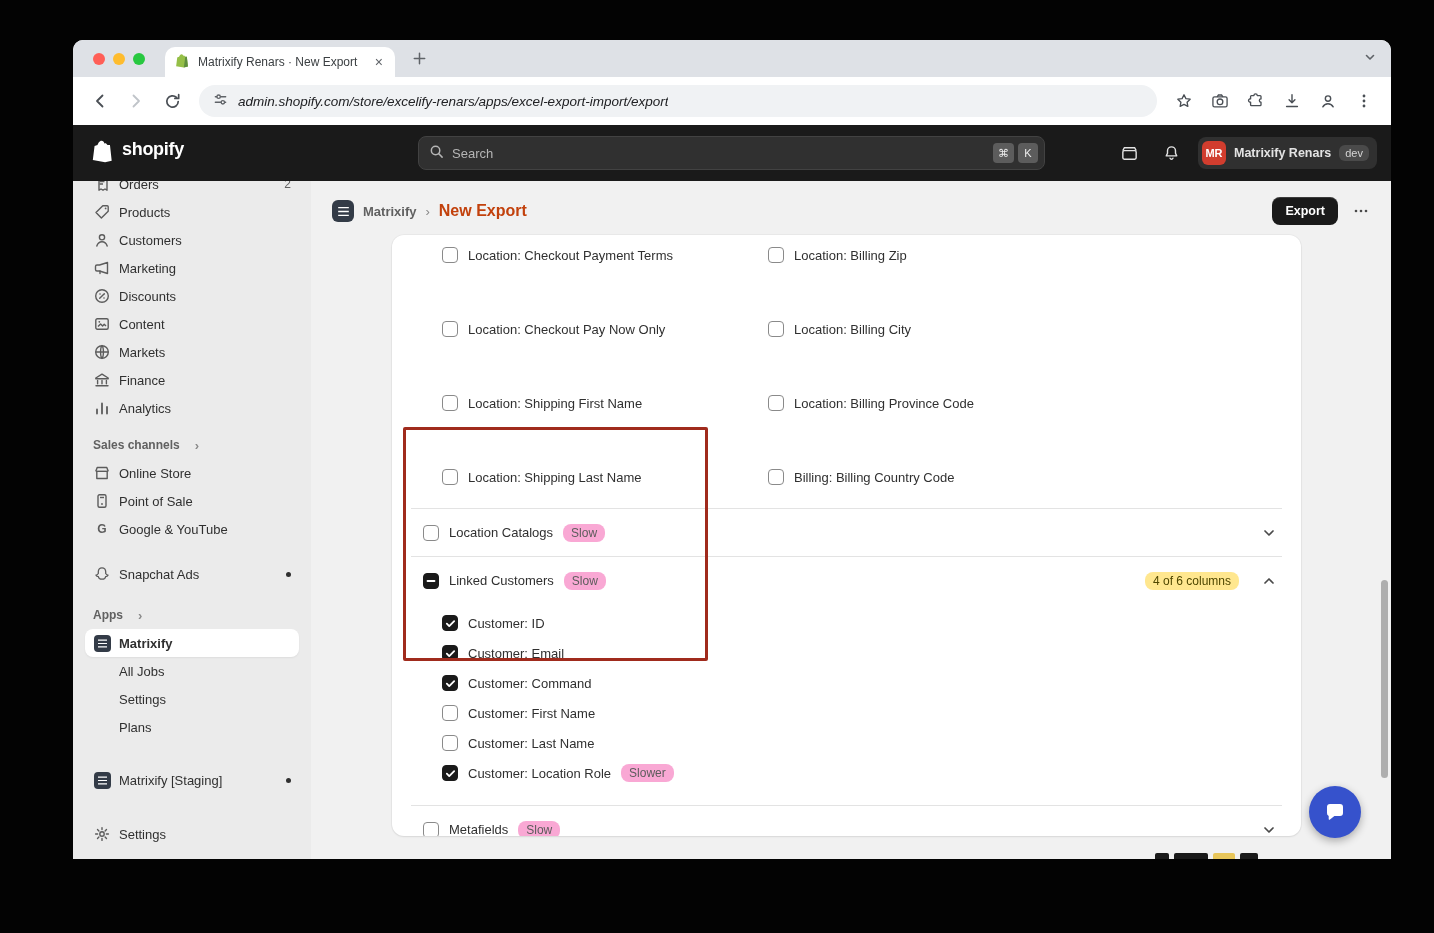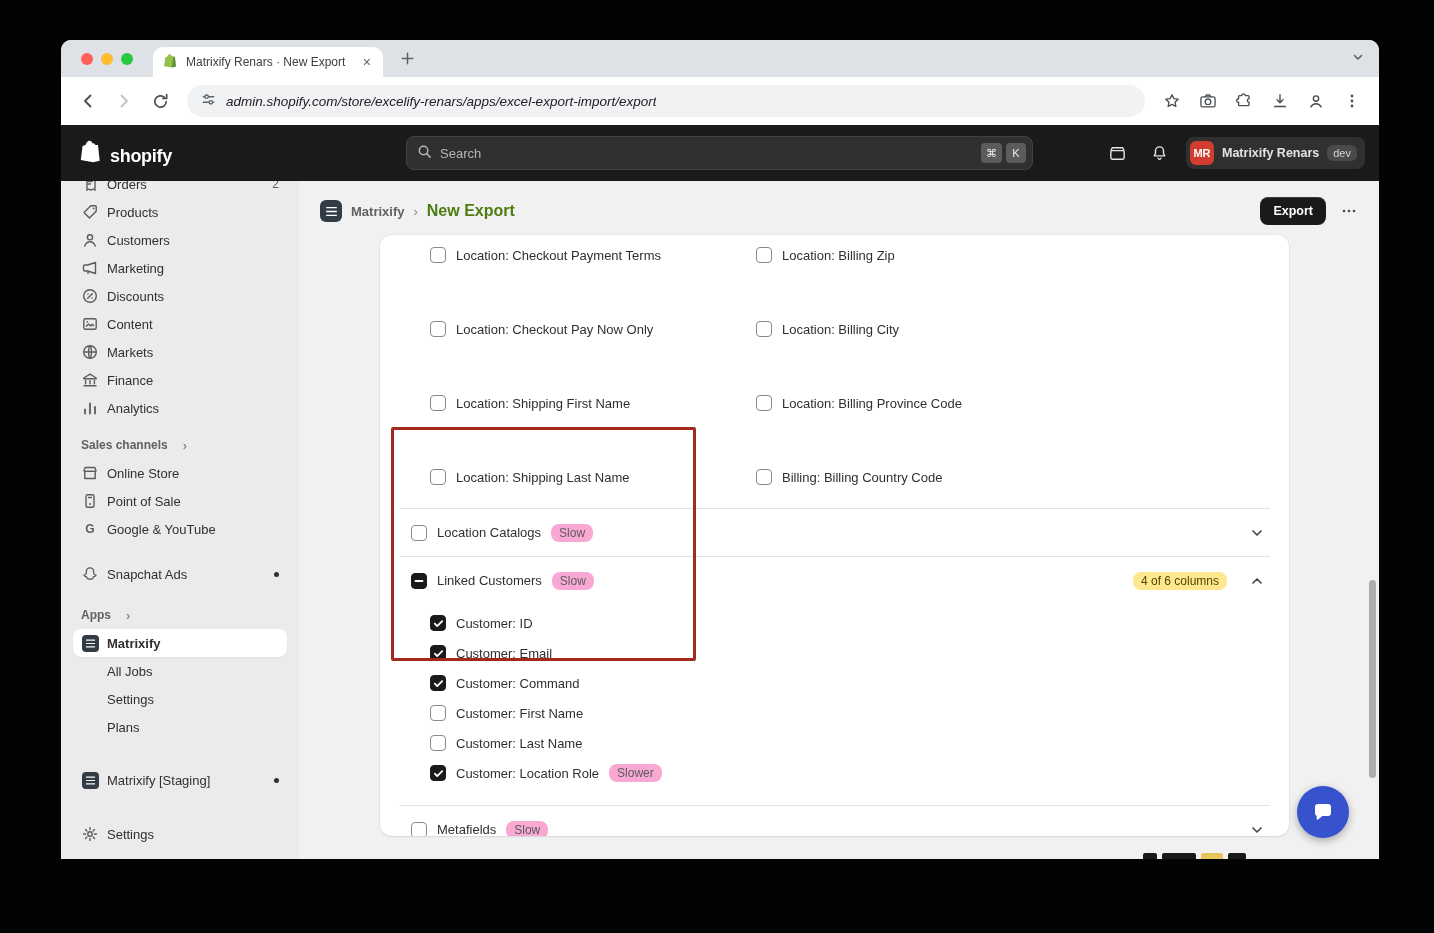--- a/index.html
+++ b/index.html
@@ -1,20 +1,20 @@
 <!DOCTYPE html>
 <html><head>
 <meta charset="utf-8">
 <style>
   * { margin:0; padding:0; box-sizing:border-box; }
   html,body { width:1434px; height:933px; background:#000; font-family:"Liberation Sans","DejaVu Sans",sans-serif; }
   .stage { position:relative; width:1434px; height:933px; background:#030303; overflow:hidden; }
 
   
-  .browser { position:absolute; left:61px; top:40px; width:1318px; height:819px;
+  .browser { position:absolute; left:73px; top:40px; width:1318px; height:819px;
              border-radius:10px 10px 0 0; overflow:hidden; background:#fff; }
 
   
   .tabstrip { height:37px; background:#dee1e6; position:relative; display:flex; align-items:flex-end; }
   .lights { position:absolute; left:20px; top:50%; transform:translateY(-50%); display:flex; gap:8px; }
   .light { width:12px; height:12px; border-radius:50%; }
   .light.red{background:#ff5f57;} .light.yellow{background:#febc2e;} .light.green{background:#28c840;}
   .tab { margin-left:92px; width:230px; height:30px; background:#fff; border-radius:10px 10px 0 0;
          display:flex; align-items:center; gap:8px; padding:0 8px 0 10px; font-size:12px; color:#3c4043; }
   .tab-title { white-space:nowrap; overflow:hidden; text-overflow:ellipsis; flex:1; }
@@ -24,21 +24,21 @@
 
   
   .toolbar { height:48px; background:#fff; display:flex; align-items:center; padding:0 10px; gap:2px; }
   .tbtn { width:34px; height:34px; border-radius:50%; display:flex; align-items:center; justify-content:center; flex:0 0 auto; }
   .urlbar { flex:1; height:32px; background:#f0f2f4; border-radius:16px; display:flex; align-items:center;
             gap:10px; padding:0 14px; margin:0 8px; font-size:13.5px; color:#202124; overflow:hidden; }
   .urltext { white-space:nowrap; overflow:hidden;font-style:italic; }
 
   
   .adminbar { height:56px; background:#1a1a1a; display:flex; align-items:center; }
-  .logo-wrap { flex:0 0 345px; display:flex; align-items:flex-end; gap:7px; padding-left:18px; }
+  .logo-wrap { flex:0 0 345px; display:flex; align-items:flex-start; gap:7px; padding-left:18px; }
   .logo-text { color:#fff; font-weight:700; font-size:18px; letter-spacing:-.3px; }
   .searchbar { flex:0 0 627px; height:34px; background:#303030; border:1px solid #424242; border-radius:8px;
                display:flex; align-items:center; gap:8px; padding:0 6px 0 10px; color:#b5b5b5; font-size:13px; }
   .keys { margin-left:auto; display:flex; gap:4px; }
   .key { min-width:20px; height:20px; padding:0 5px; border-radius:4px; background:#5c5c5c; color:#ededed;
          font-size:11px; display:flex; align-items:center; justify-content:center; }
   .right-wrap { flex:1; display:flex; align-items:center; justify-content:flex-end; gap:10px; padding-right:14px; }
   .hdr-iconbtn { width:32px; height:32px; border-radius:8px; display:flex; align-items:center; justify-content:center; }
   .profile { height:32px; background:#303030; border-radius:8px; display:flex; align-items:center; gap:8px; padding:0 8px 0 4px; }
   .avatar { width:24px; height:24px; border-radius:6px; background:#d13d2e; color:#fff; font-size:11px; font-weight:700;
@@ -66,21 +66,21 @@
   .bottom-settings { position:absolute; left:12px; right:12px; bottom:11px; height:28px; padding:0 8px; border-radius:8px;
                      display:flex; align-items:center; gap:8px; font-size:13px; font-weight:500; color:#303030; }
   .mxicon { width:17px; height:17px; border-radius:4px; background:#333b47; display:flex; align-items:center; justify-content:center; }
 
   
   .main { flex:1; position:relative; background:#f1f1f1; overflow:hidden; }
   .pagehead { position:absolute; top:13px; left:0; right:0; height:34px; display:flex; align-items:center; gap:9px; padding:0 16px 0 21px; }
   .crumbicon { width:22px; height:22px; border-radius:6px; background:#333b47; display:flex; align-items:center; justify-content:center; }
   .crumbtext { font-size:13px; font-weight:600; color:#616161; }
   .crumbsep { color:#8a8a8a; font-size:13px; }
-  .pagetitle { font-size:16px; font-weight:700; color:#4d7c0f; }
+  .pagetitle { font-size:16px; font-weight:700; color:#c2410c; }
   .exportbtn { margin-left:auto; height:28px; padding:0 13px; background:#1a1a1a; color:#fff; font-size:12.5px; font-weight:600;
                border-radius:8px; display:flex; align-items:center; box-shadow:inset 0 1px 0 rgba(255,255,255,.15); }
   .morebtn { width:28px; height:28px; display:flex; align-items:center; justify-content:center; border-radius:8px; }
 
   
   .card { position:absolute; left:81px; top:54px; width:909px; height:601px; background:#fff; border-radius:12px;
           box-shadow:0 1px 2px rgba(0,0,0,.08), 0 0 0 1px rgba(0,0,0,.03); overflow:hidden; }
   .topgrid { display:flex; padding:5px 0 0 50px; }
   .tcol { display:flex; flex-direction:column;gap:44px; }
   .tcol.left { width:326px; }

